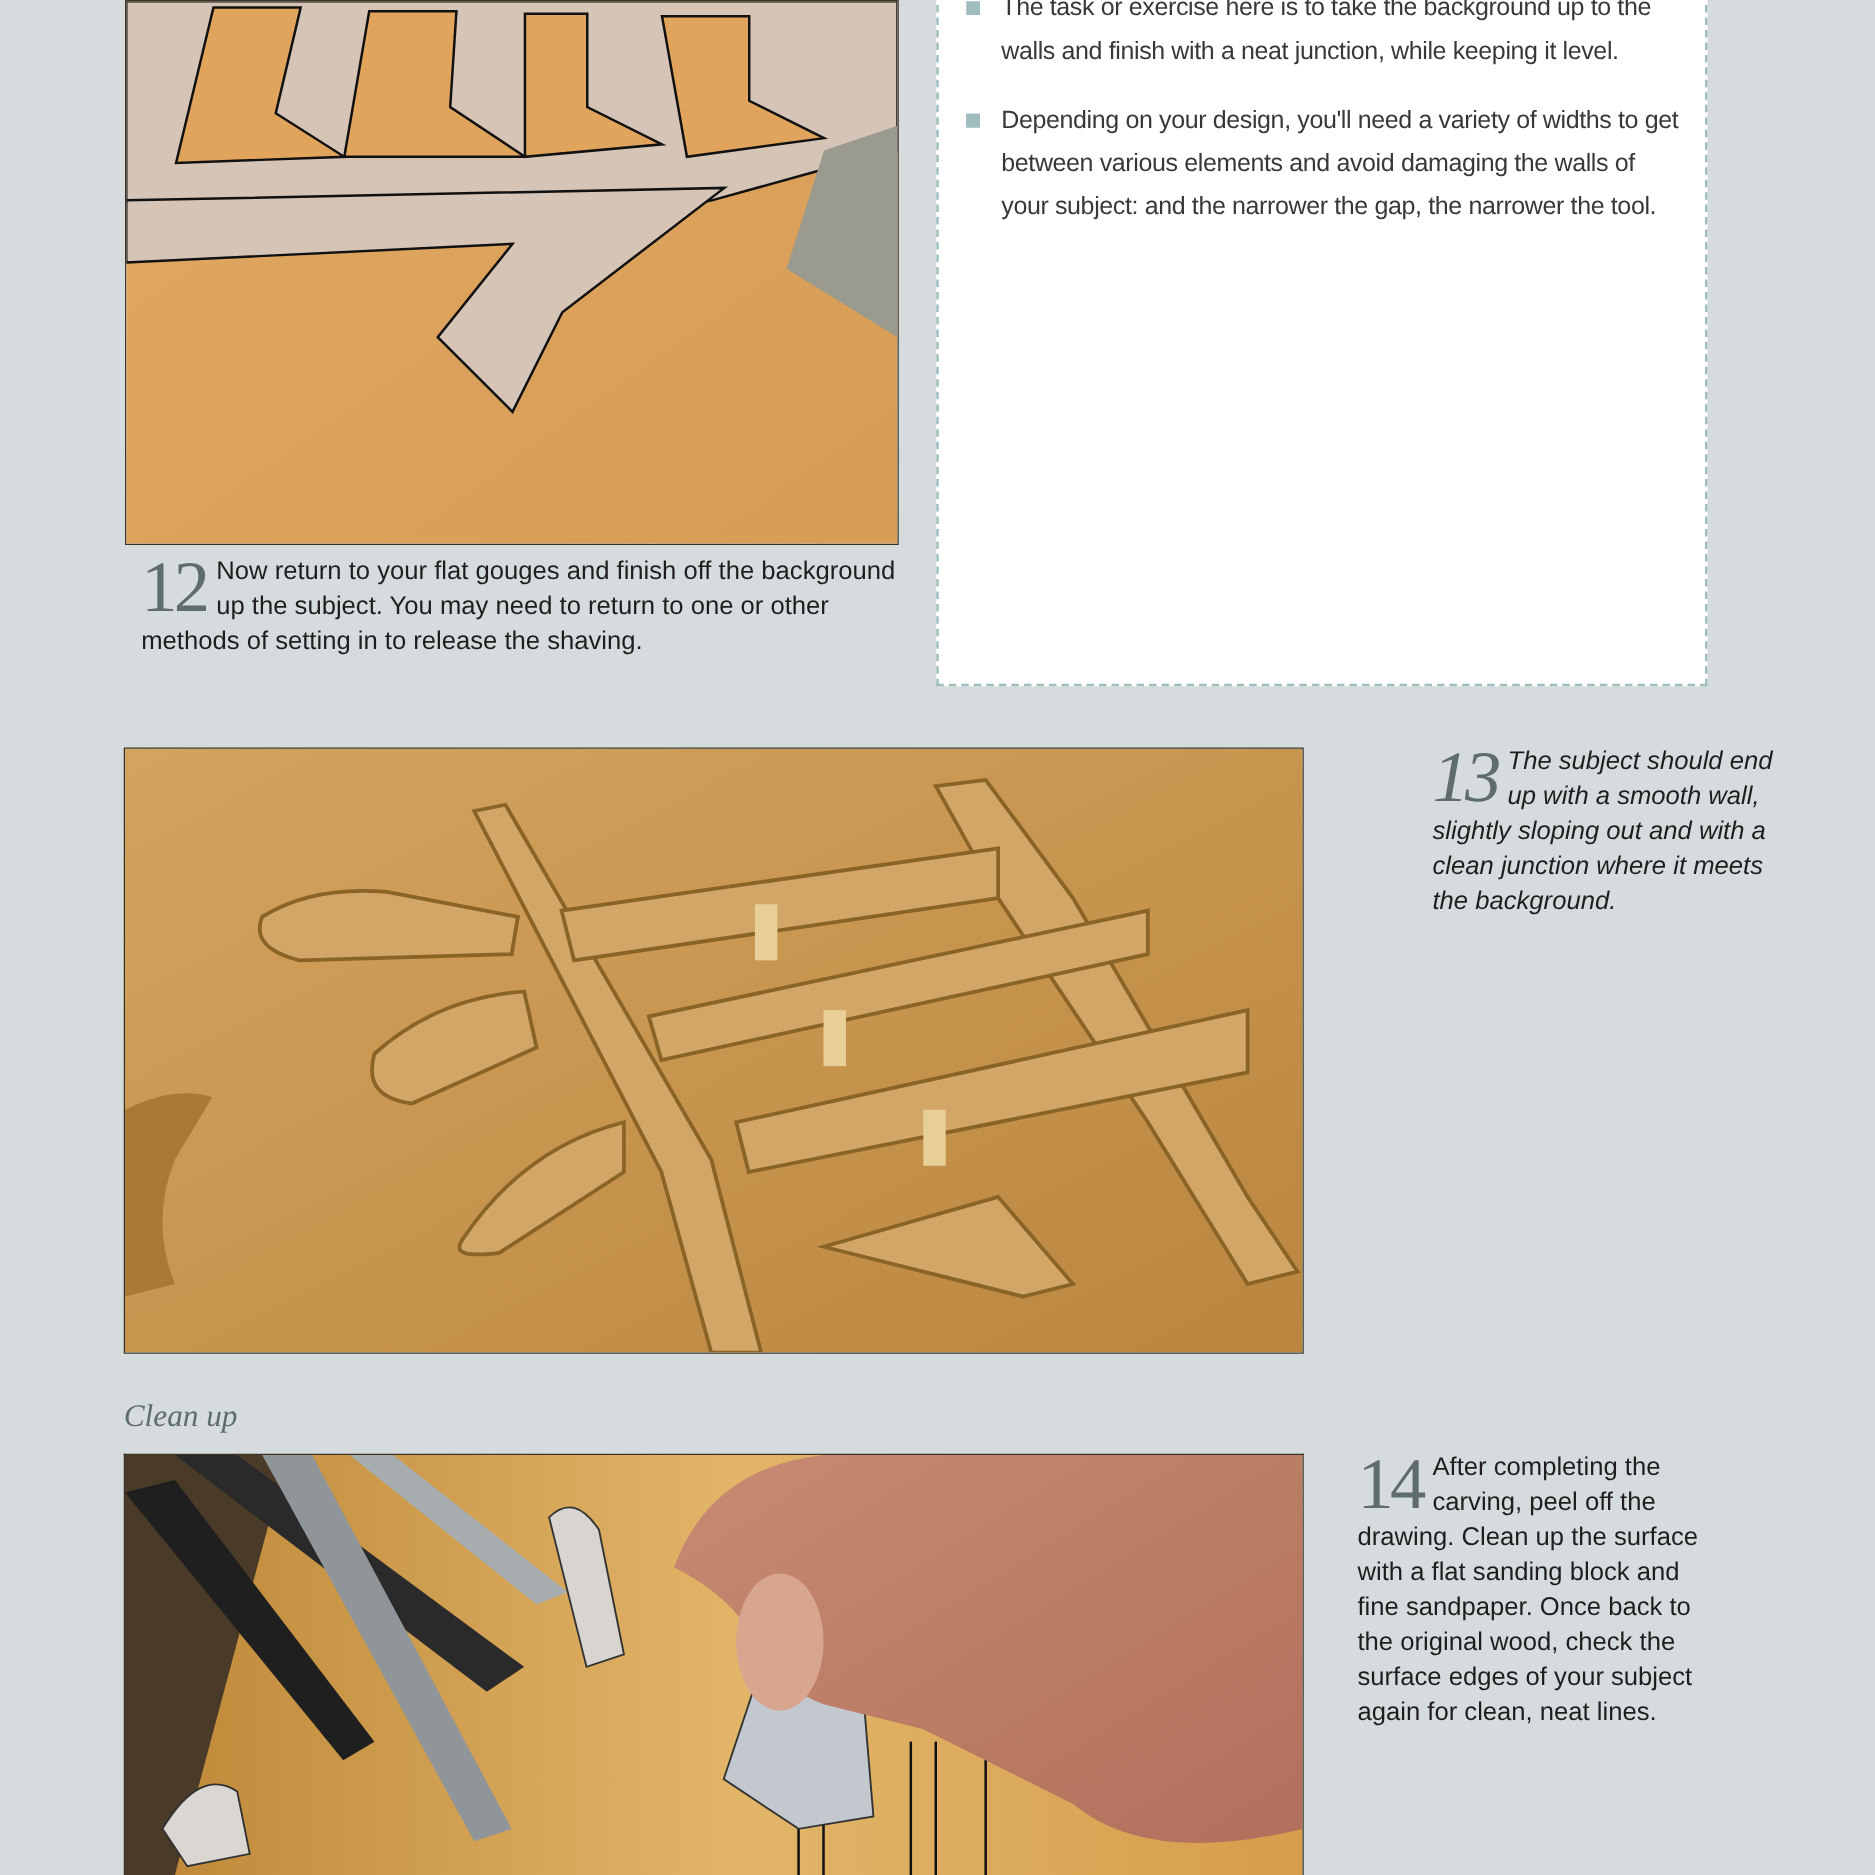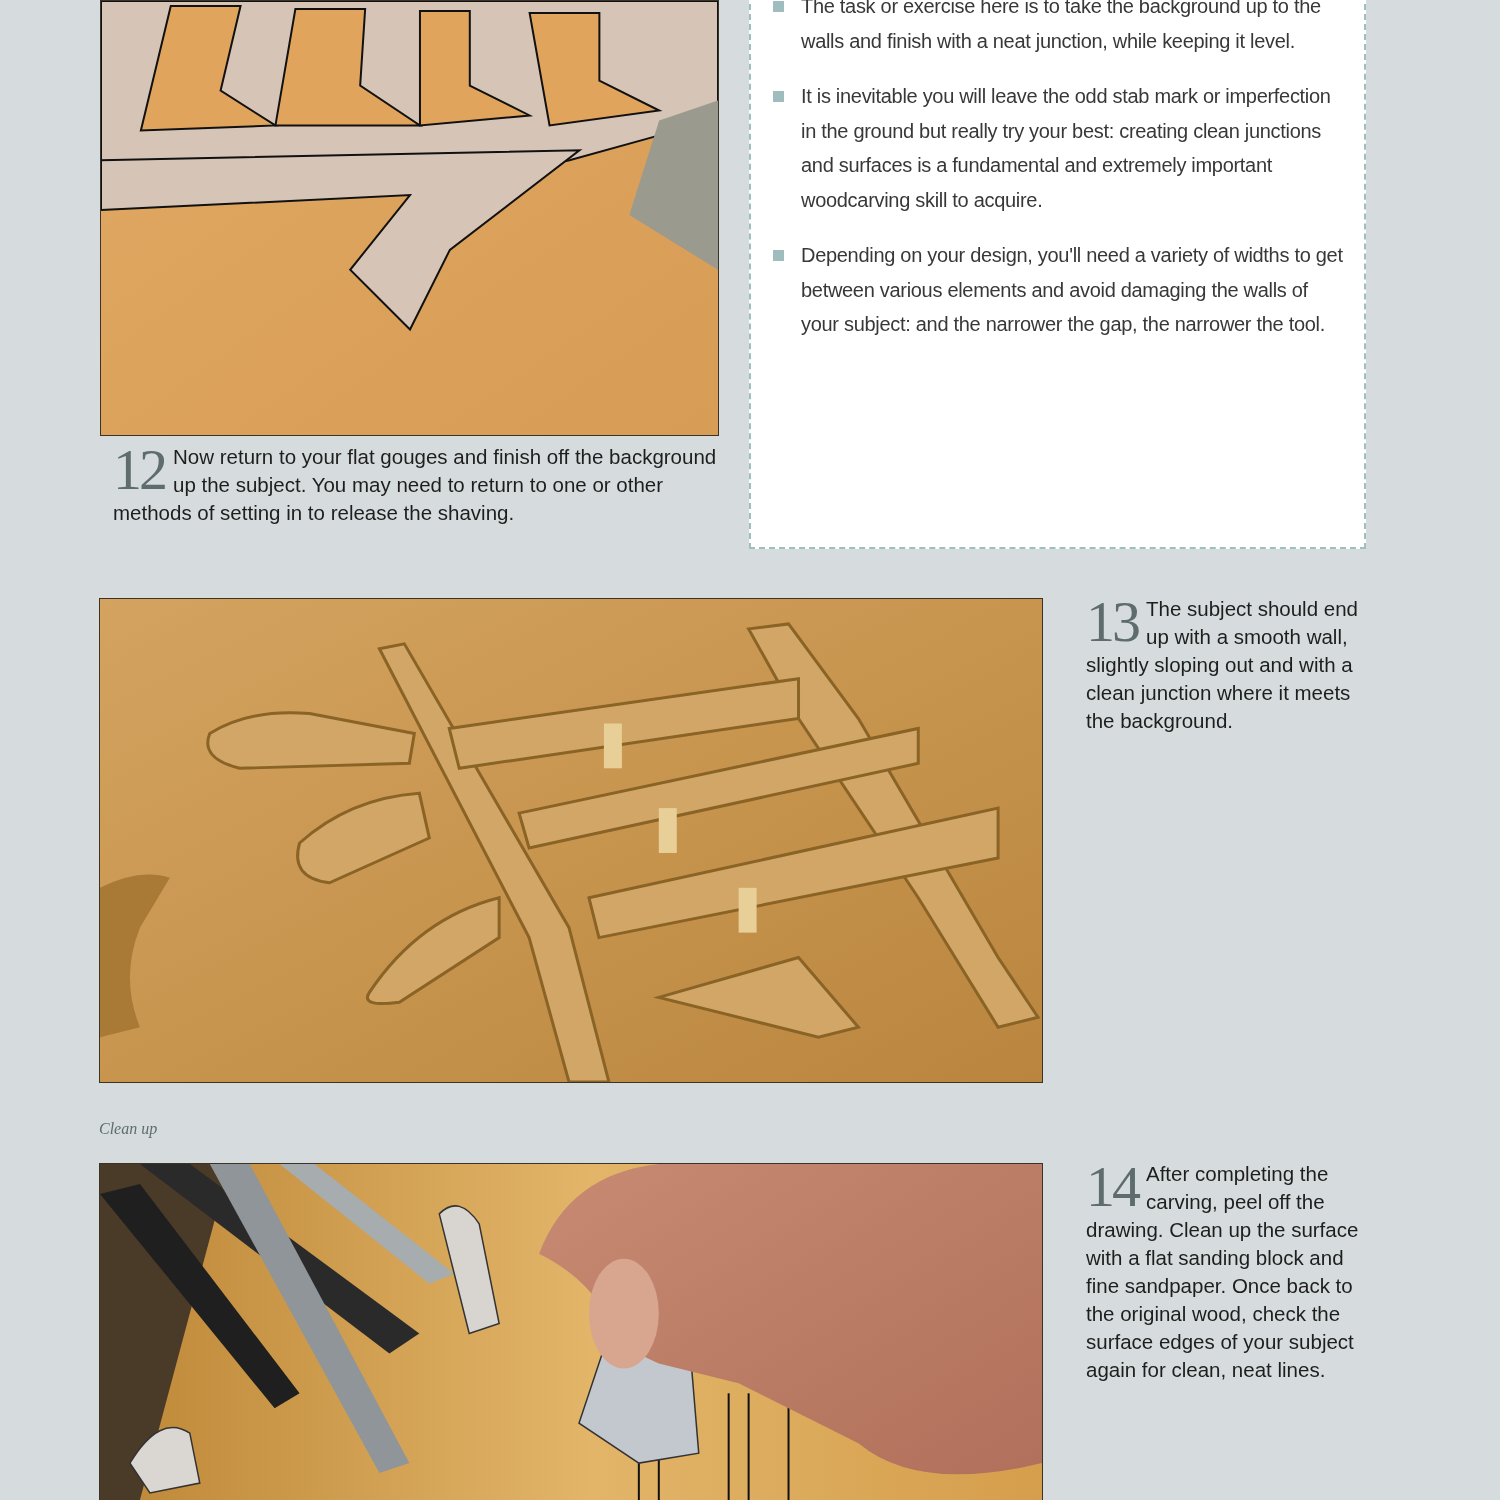--- a/index.html
+++ b/index.html
@@ -19,21 +19,21 @@
   #photo-13 { left:99px; top:598px; width:944px; height:485px; }
   #photo-14 { left:99px; top:1163px; width:944px; height:337px; border-bottom:none; }
 
   .caption { position:absolute; font-size:20.5px; line-height:28px; color:#1e1e1e;margin-left:13px; }
   .step-num {
     float:left; font-family:"Liberation Serif", serif;
     font-size:58px; line-height:46px; color:#5e6c6d;
     margin:4px 8px 0 0; letter-spacing:-3px;
   }
   #caption-12 { left:100px; top:443px; width:615px; }
-  #caption-13 { left:1073px; top:595px; width:290px; }
+  #caption-13 { left:1133px; top:595px; width:290px;font-style:italic; }
   #caption-14 { left:1073px; top:1160px; width:290px; }
 
   #tips-box {
     position:absolute; left:749px; top:-6px; width:617px; height:555px;
     background:#ffffff; box-sizing:border-box;
     border:2px dashed #9fbfbf;
   }
   #tips-box ul { list-style:none; margin:0; padding:0; }
   #tips-box li {
     position:relative; padding-left:50px; padding-right:20px;
@@ -42,21 +42,21 @@
   }
   #tips-box li .bullet {
     position:absolute; left:22px; top:12px; width:11px; height:11px;
     background:#9fbcbf;
   }
   #tips-list { position:absolute; left:0; top:-7px; right:0; }
 
   #section-heading {
     position:absolute; left:99px; top:1120px;
     font-family:"Liberation Serif", serif; font-style:italic;
-    font-size:16px; color:#5e6c6d;
+    font-size:25px; color:#5e6c6d;
   }
 </style>
 </head>
 <body>
 
 <div class="photo" id="photo-12">
   <svg viewBox="0 0 619 436" preserveAspectRatio="none">
     <defs>
       <linearGradient id="w1" x1="0" y1="0" x2="1" y2="1">
         <stop offset="0" stop-color="#e1a964"></stop>
@@ -78,21 +78,21 @@
 </div>
 
 <div class="caption" id="caption-12">
   <span class="step-num">12</span>
   <span>Now return to your flat gouges and finish off the background up the subject. You may need to return to one or other methods of setting in to release the shaving.</span>
 </div>
 
 <div id="tips-box">
   <ul id="tips-list">
     <li><span class="bullet"></span><span>The task or exercise here is to take the background up to the walls and finish with a neat junction, while keeping it level.</span></li>
-    <li><span class="bullet"></span><span>It is inevitable you will leave the odd stab mark or imperfection in the ground but really try your best: creating clean junctions and surfaces is a fundamental and extremely important woodcarving skill to acquire.</span></li>
+    <li><span class="bullet"></span></li>
     <li><span class="bullet"></span><span>Depending on your design, you'll need a variety of widths to get between various elements and avoid damaging the walls of your subject: and the narrower the gap, the narrower the tool.</span></li>
   </ul>
 </div>
 
 <div class="photo" id="photo-13">
   <svg viewBox="0 0 944 485" preserveAspectRatio="none">
     <defs>
       <linearGradient id="w2" x1="0" y1="0" x2="1" y2="1">
         <stop offset="0" stop-color="#d3a35f"></stop>
           <stop offset="0.5" stop-color="#c8954f"></stop>

